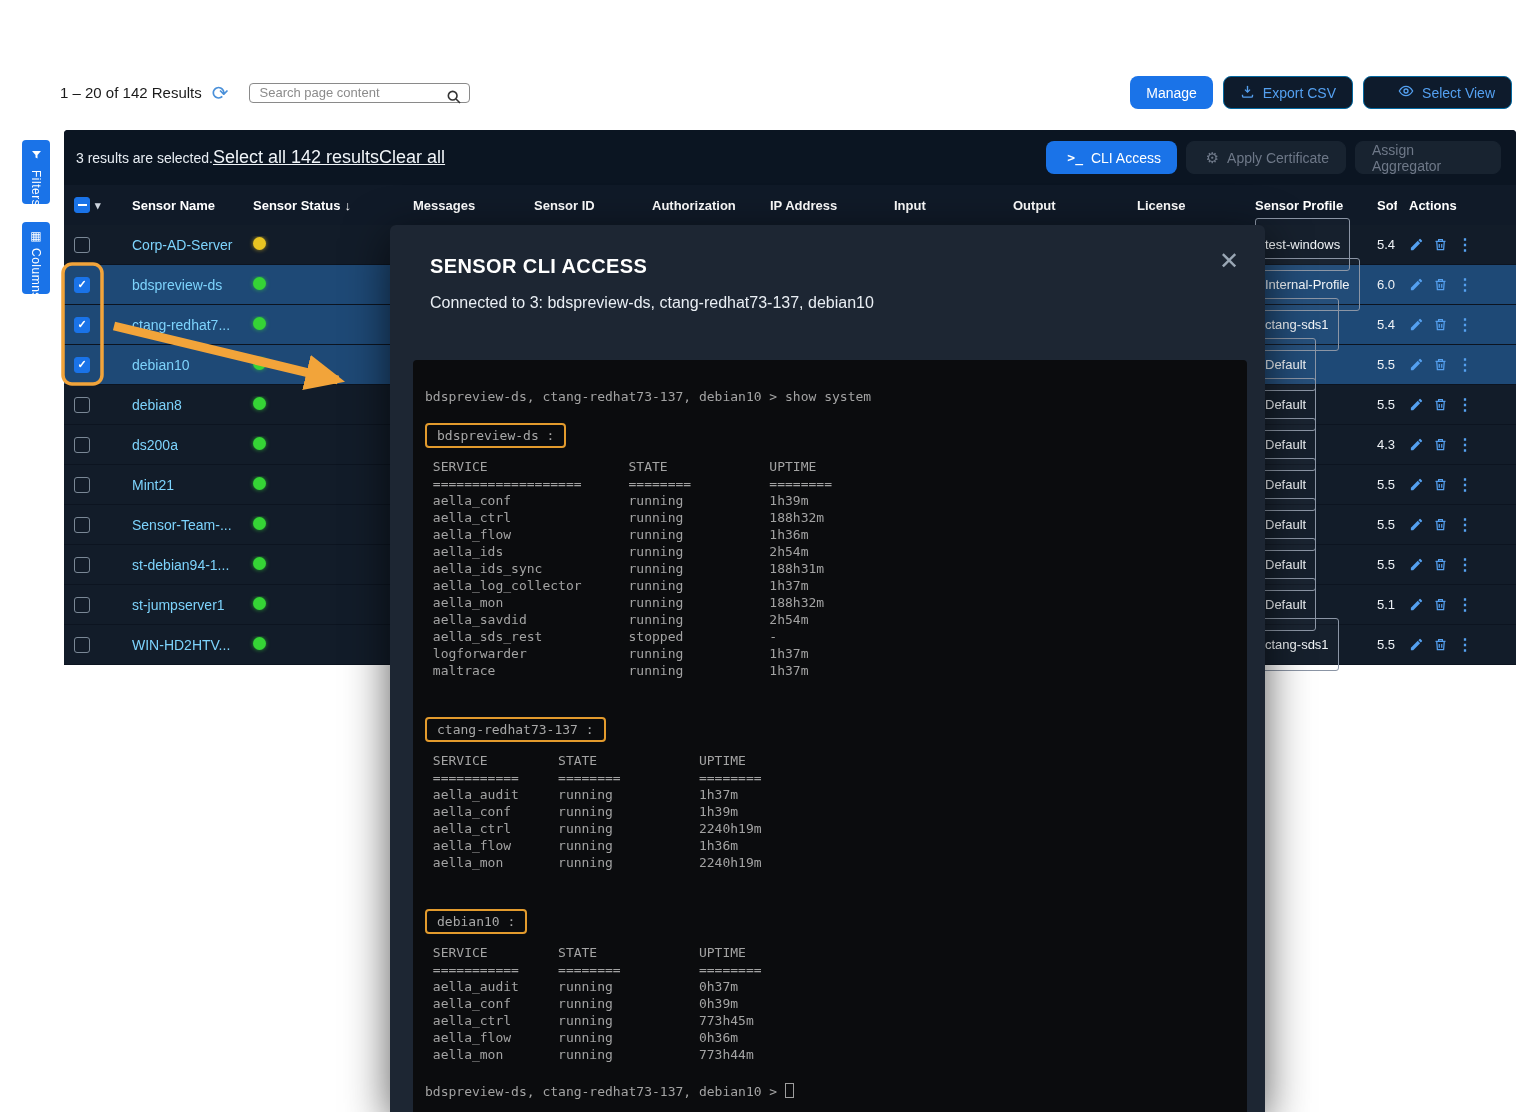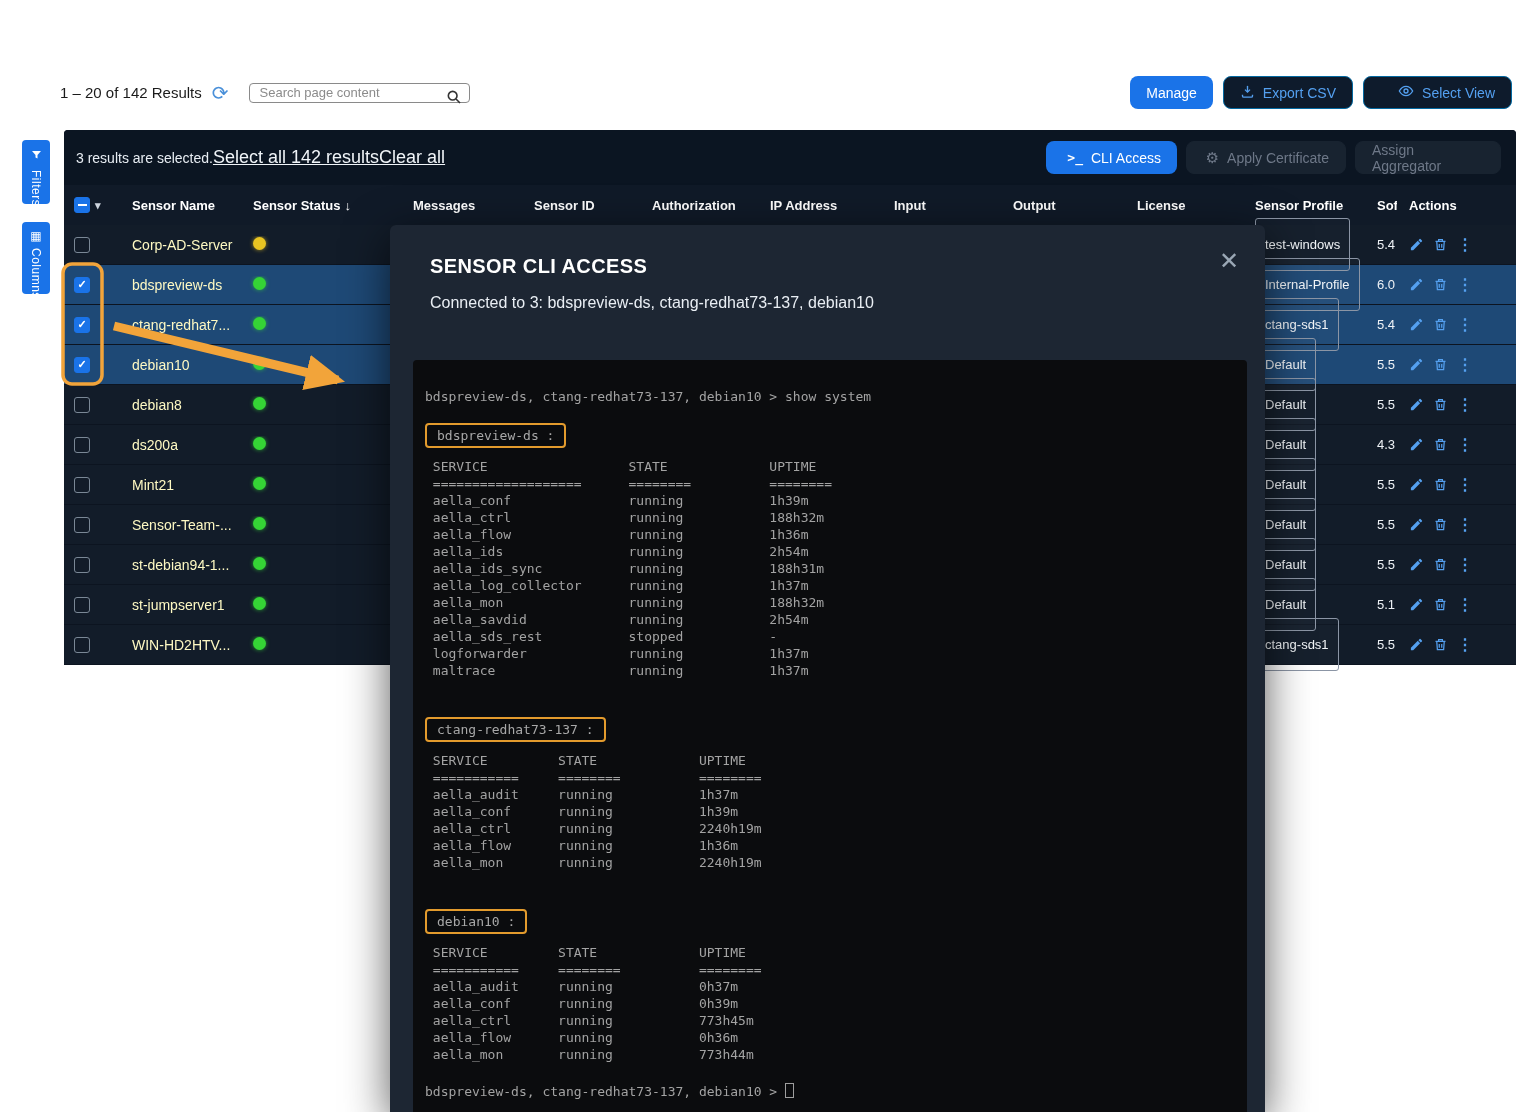--- a/index.html
+++ b/index.html
@@ -46,21 +46,21 @@
            color:#ffffff; font-size:13px; font-weight:bold; }
   .cell { padding-left:12px; overflow:hidden; white-space:nowrap; }
   .cb-cell { display:flex; align-items:center; gap:5px; padding-left:10px; }
   .sort { margin-left:4px; font-weight:normal; }
   .caret { color:#cdd5de; font-size:11px; cursor:pointer; }
 
   .trow { height:40px; display:grid; align-items:center;
           grid-template-columns:56px 121px 160px 121px 118px 118px 124px 119px 124px 118px 122px 32px 1fr;
           background:#121c29; border-bottom:1px solid #0c1420; cursor:pointer; }
   .trow.selected { background:#1e4976; }
-  .row-name { color:#fef9c3; font-size:14px; cursor:pointer; }
+  .row-name { color:#7dd3fc; font-size:14px; cursor:pointer; }
   .dot { display:inline-block; width:13px; height:13px; border-radius:50%; }
   .dot.green { background:#35d435; box-shadow:0 0 4px rgba(53,212,53,.7); }
   .dot.yellow { background:#e8c422; box-shadow:0 0 4px rgba(232,196,34,.7); }
   .chip { display:inline-block; border:1px solid #8b95a5; border-radius:3px; padding:18px 9px;
           color:#f2f5f8; font-size:13px; background:rgba(255,255,255,0.02); }
   .ver { color:#eef2f6; font-size:13px; }
   .actions { display:flex; align-items:center; gap:9px; }
   .act { color:#54a0f0; cursor:pointer; display:inline-flex; align-items:center; }
   .kebab { font-size:16px; font-weight:bold; color:#54a0f0; }
 

